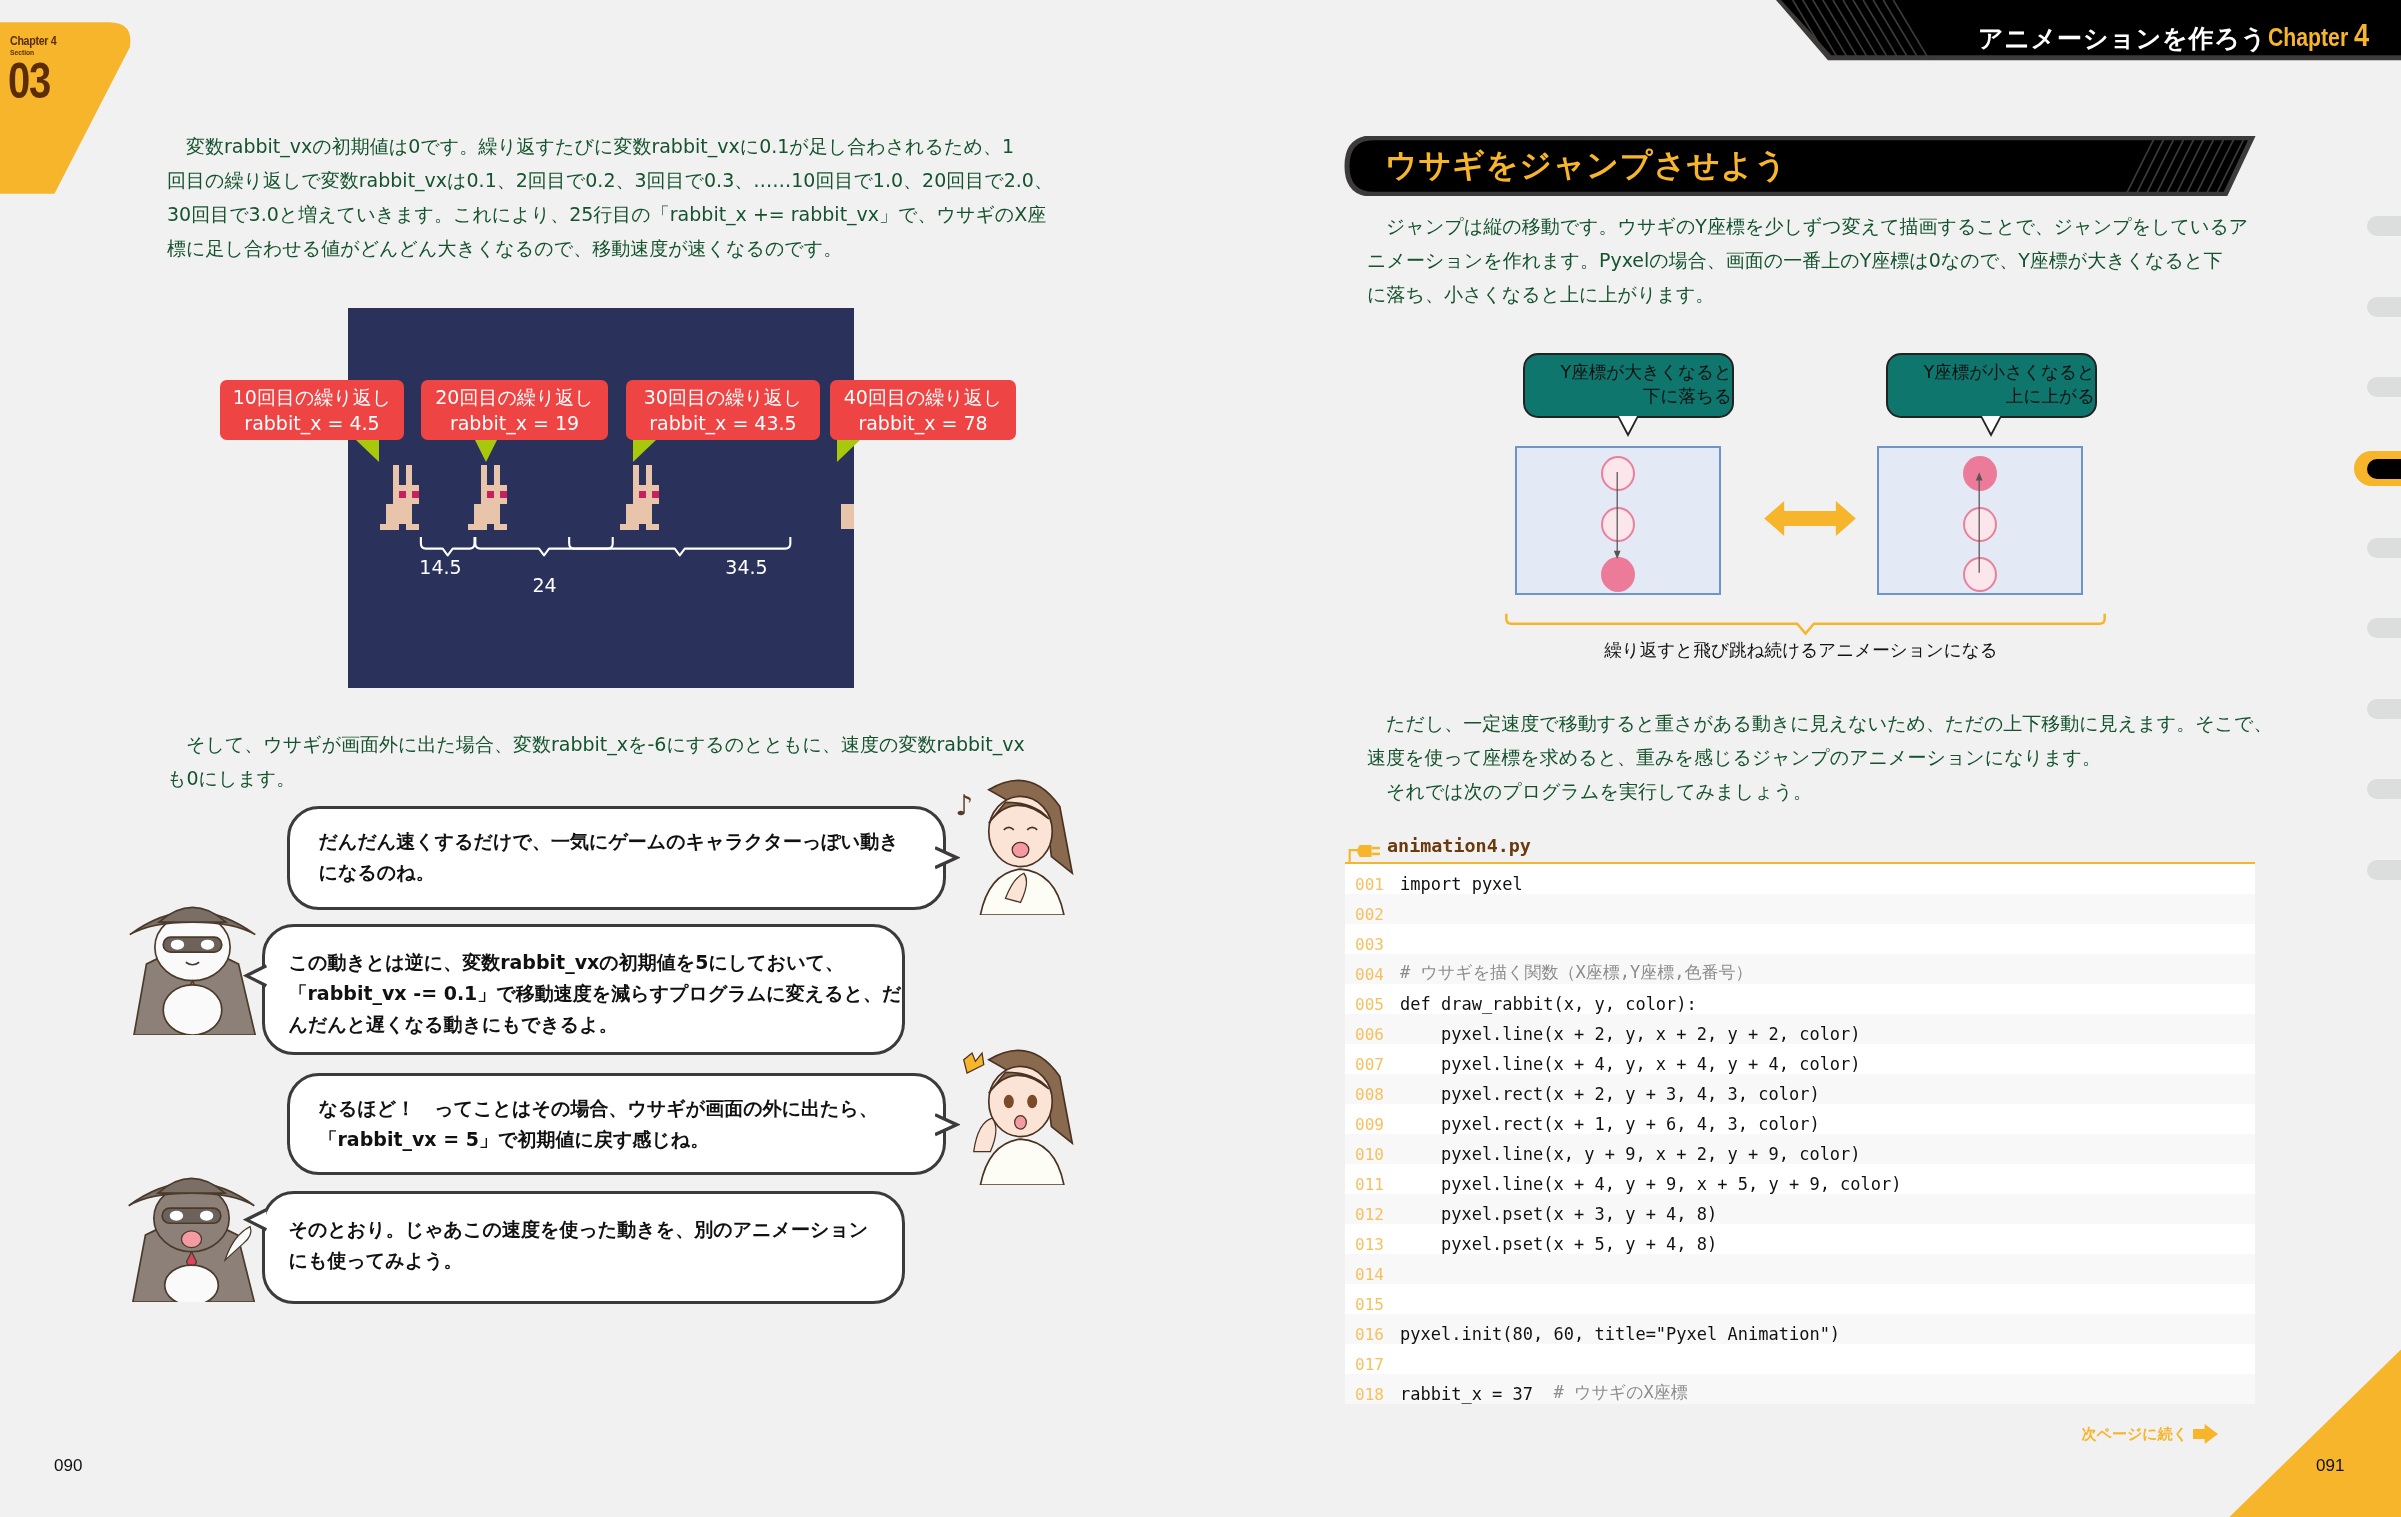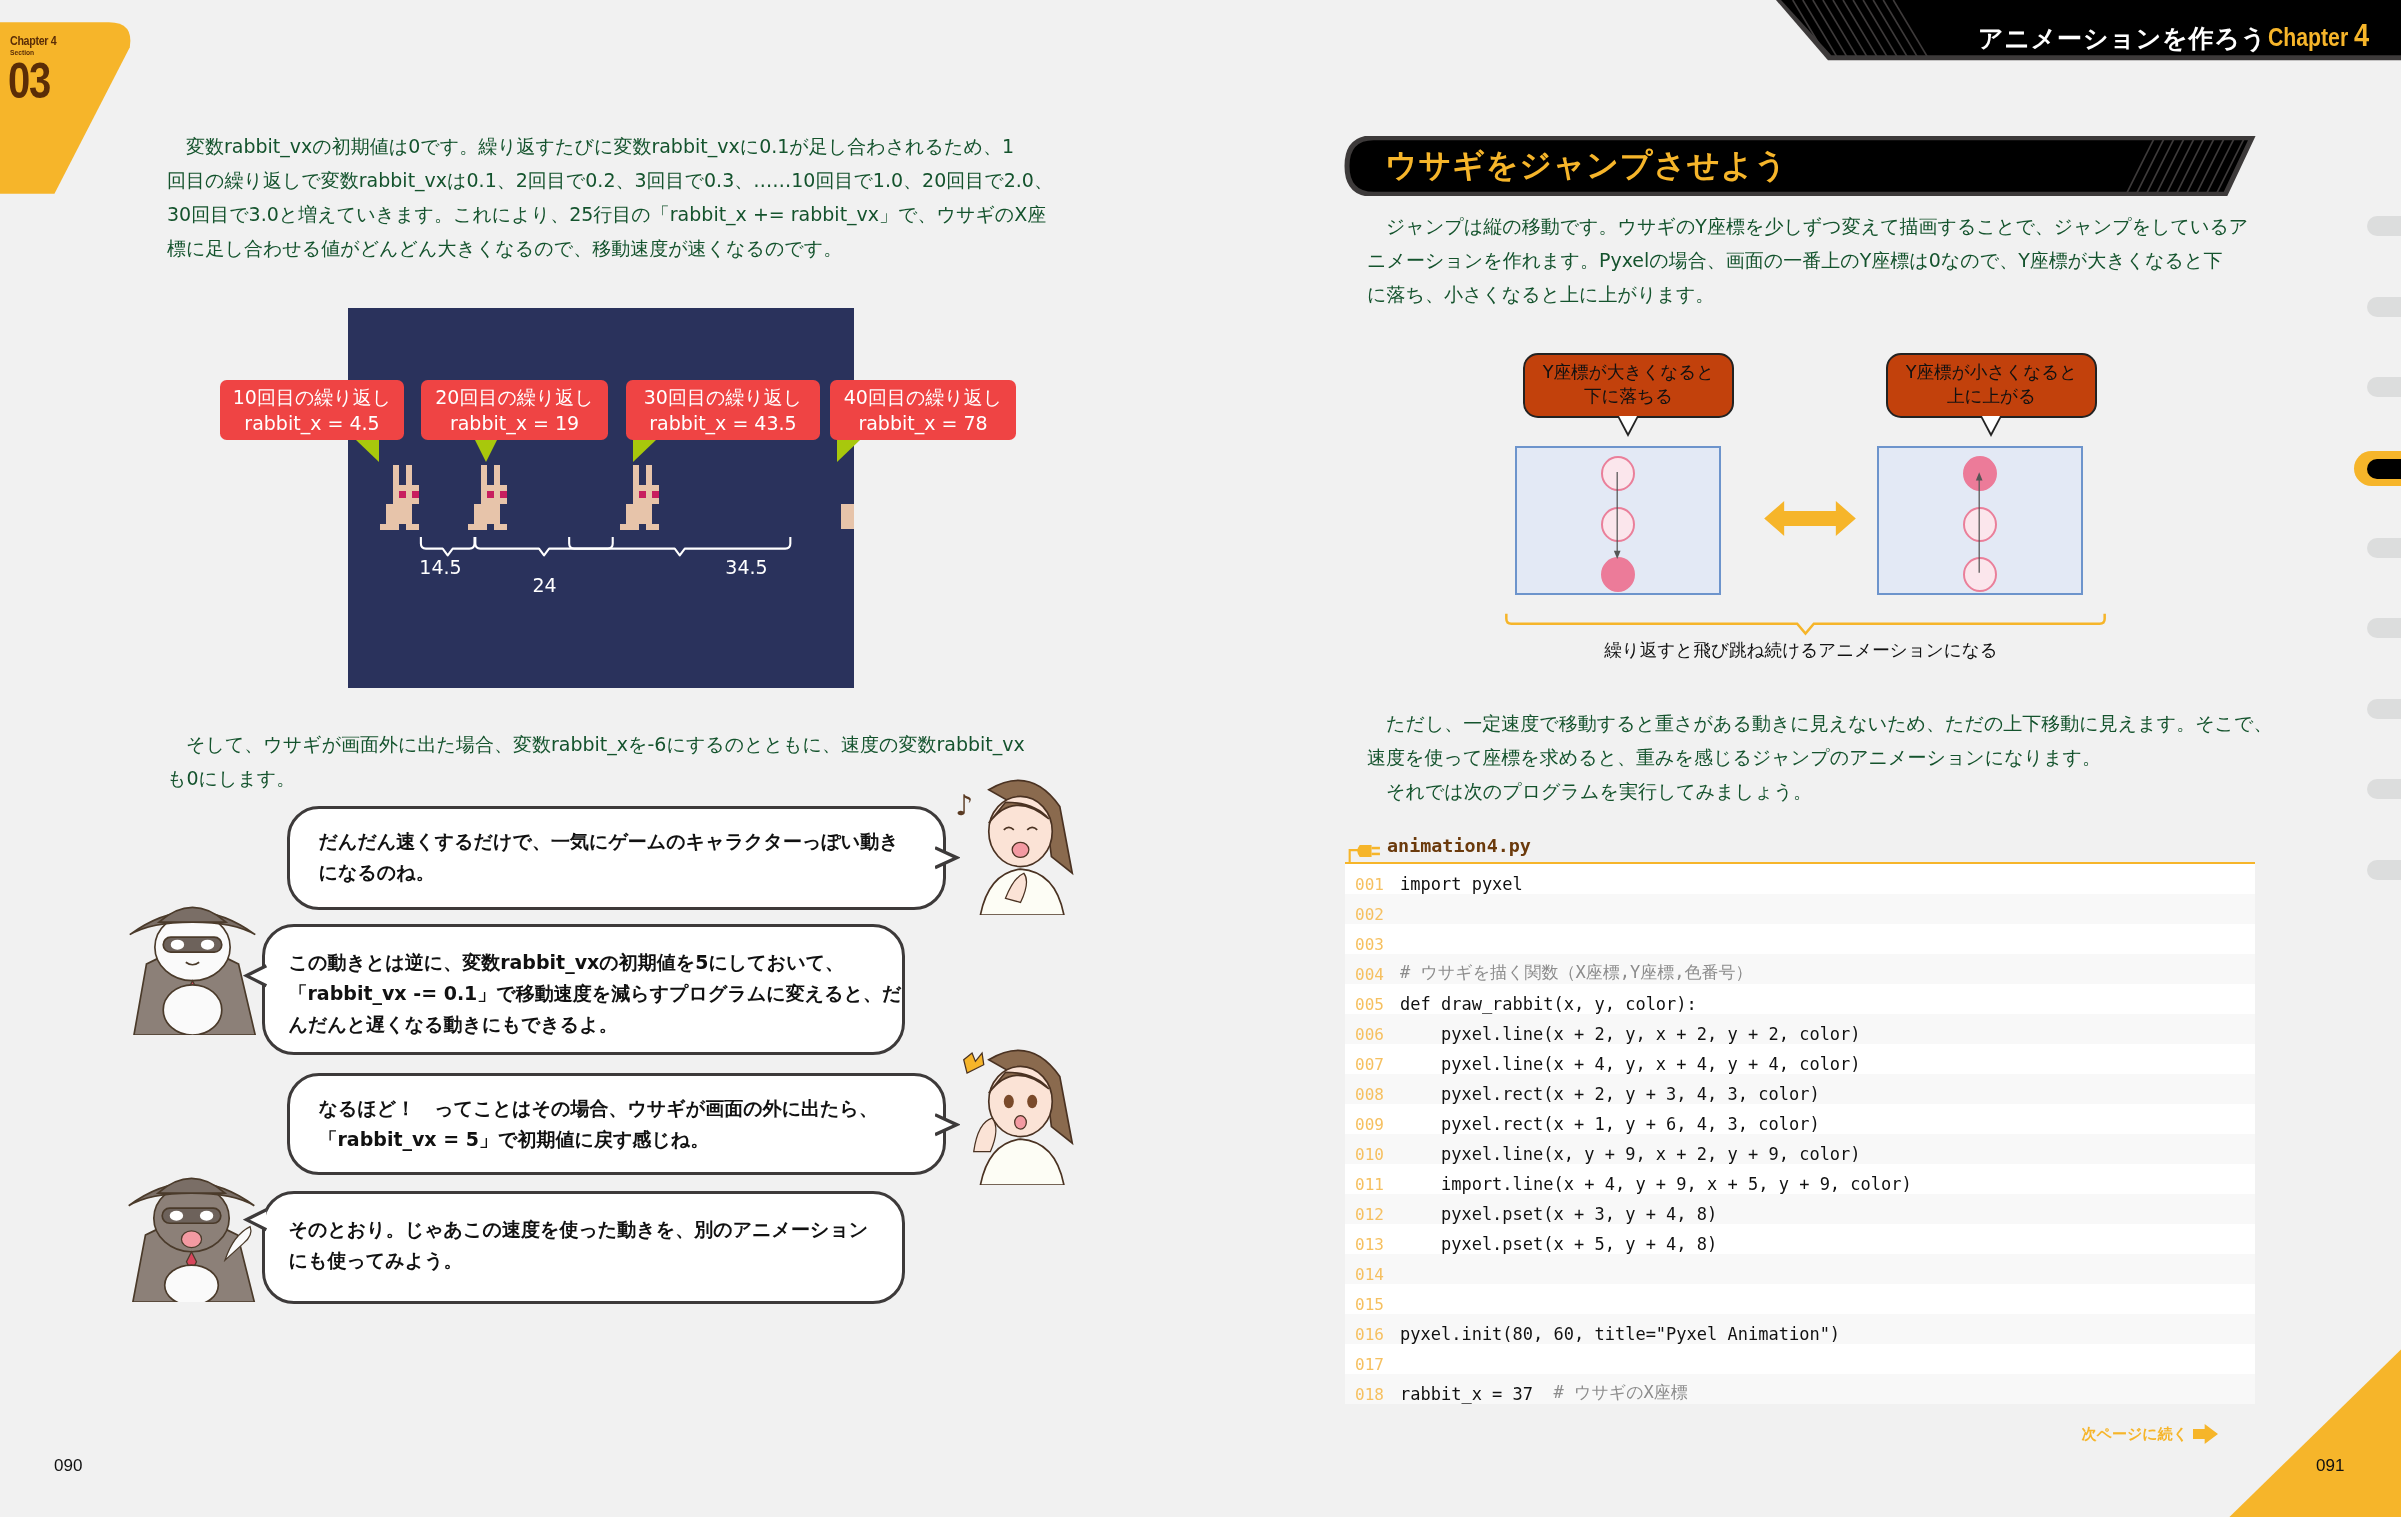--- a/index.html
+++ b/index.html
@@ -28,21 +28,21 @@
 
   
   .header-bar { left: 1776px; top: 0; width: 625px; height: 62px; }
   .header-text { position: absolute; right: 134px; top: 22px; color: #fff; font-weight: bold; font-size: 25px; letter-spacing: 0.8px; }
   .header-chapter { position: absolute; right: 32px; top: 17px; color: #f6b52a; font-family: "Liberation Sans", sans-serif; font-weight: bold; font-size: 25px; transform: scaleX(0.85); transform-origin: right; }
 
   .title-bar { left: 1343px; top: 136px; width: 913px; height: 60px; }
   .title-text { position: absolute; left: 42px; top: 8.4px; color: #f6b52a; font-weight: bold; font-size: 32px; letter-spacing: 0.8px; }
 
   .diag-right { left: 1491px; top: 335px; width: 654px; height: 352px; }
-  .wbubble { position: absolute; background: #c2410c; border: 2.5px solid #222; border-radius: 15px; text-align: center; font-size: 17.6px; line-height: 23.5px; padding-top: 5.9px; }
+  .wbubble { position: absolute; background: #0f766e; border: 2.5px solid #222; border-radius: 15px; text-align: right; font-size: 17.6px; line-height: 23.5px; padding-top: 5.9px; }
   .wbubble .tail { position: absolute; bottom: -21px; left: 50%; margin-left: -11.7px; width: 0; height: 0; border-left: 11.7px solid transparent; border-right: 11.7px solid transparent; border-top: 21px solid #222; }
   .wbubble .tail-in { position: absolute; bottom: -17px; left: 50%; margin-left: -9.2px; width: 0; height: 0; border-left: 9.2px solid transparent; border-right: 9.2px solid transparent; border-top: 17.6px solid #fff; }
   .screen { position: absolute; background: #e3e9f5; border: 2.5px solid #6d94cc; }
   .circ { position: absolute; width: 34px; height: 35px; border-radius: 50%; border: 2.5px solid #ea7f9a; background: #fbe6ec; }
   .circ.filled { background: #ec7b99; border-color: #ec7b99; }
   .diag-caption { position: absolute; font-size: 17.6px; color: #111; text-align: center; width: 654px; left: 0; }
 
   .code-wrap { left: 1345px; top: 833px; width: 910px; }
   .code-title { position: relative; height: 28.5px; }
   .code-title .fname { position: absolute; left: 42px; top: 1.7px; font-family: "DejaVu Sans Mono", monospace; font-weight: bold; font-size: 18.4px; color: #6b3a0c; }
@@ -359,21 +359,21 @@
     <div class="code-row"><span class="ln">001</span><span class="src">import pyxel</span><span class="cmt"></span></div>
     <div class="code-row"><span class="ln">002</span><span class="src"></span><span class="cmt"></span></div>
     <div class="code-row"><span class="ln">003</span><span class="src"></span><span class="cmt"></span></div>
     <div class="code-row"><span class="ln">004</span><span class="src"></span><span class="cmt"># ウサギを描く関数（X座標,Y座標,色番号）</span></div>
     <div class="code-row"><span class="ln">005</span><span class="src">def draw_rabbit(x, y, color):</span><span class="cmt"></span></div>
     <div class="code-row"><span class="ln">006</span><span class="src">    pyxel.line(x + 2, y, x + 2, y + 2, color)</span><span class="cmt"></span></div>
     <div class="code-row"><span class="ln">007</span><span class="src">    pyxel.line(x + 4, y, x + 4, y + 4, color)</span><span class="cmt"></span></div>
     <div class="code-row"><span class="ln">008</span><span class="src">    pyxel.rect(x + 2, y + 3, 4, 3, color)</span><span class="cmt"></span></div>
     <div class="code-row"><span class="ln">009</span><span class="src">    pyxel.rect(x + 1, y + 6, 4, 3, color)</span><span class="cmt"></span></div>
     <div class="code-row"><span class="ln">010</span><span class="src">    pyxel.line(x, y + 9, x + 2, y + 9, color)</span><span class="cmt"></span></div>
-    <div class="code-row"><span class="ln">011</span><span class="src">    import.line(x + 4, y + 9, x + 5, y + 9, color)</span><span class="cmt"></span></div>
+    <div class="code-row"><span class="ln">011</span><span class="src">    pyxel.line(x + 4, y + 9, x + 5, y + 9, color)</span><span class="cmt"></span></div>
     <div class="code-row"><span class="ln">012</span><span class="src">    pyxel.pset(x + 3, y + 4, 8)</span><span class="cmt"></span></div>
     <div class="code-row"><span class="ln">013</span><span class="src">    pyxel.pset(x + 5, y + 4, 8)</span><span class="cmt"></span></div>
     <div class="code-row"><span class="ln">014</span><span class="src"></span><span class="cmt"></span></div>
     <div class="code-row"><span class="ln">015</span><span class="src"></span><span class="cmt"></span></div>
     <div class="code-row"><span class="ln">016</span><span class="src">pyxel.init(80, 60, title="Pyxel Animation")</span><span class="cmt"></span></div>
     <div class="code-row"><span class="ln">017</span><span class="src"></span><span class="cmt"></span></div>
     <div class="code-row"><span class="ln">018</span><span class="src">rabbit_x = 37  </span><span class="cmt"># ウサギのX座標</span></div>
   </div>
 </div>
 

